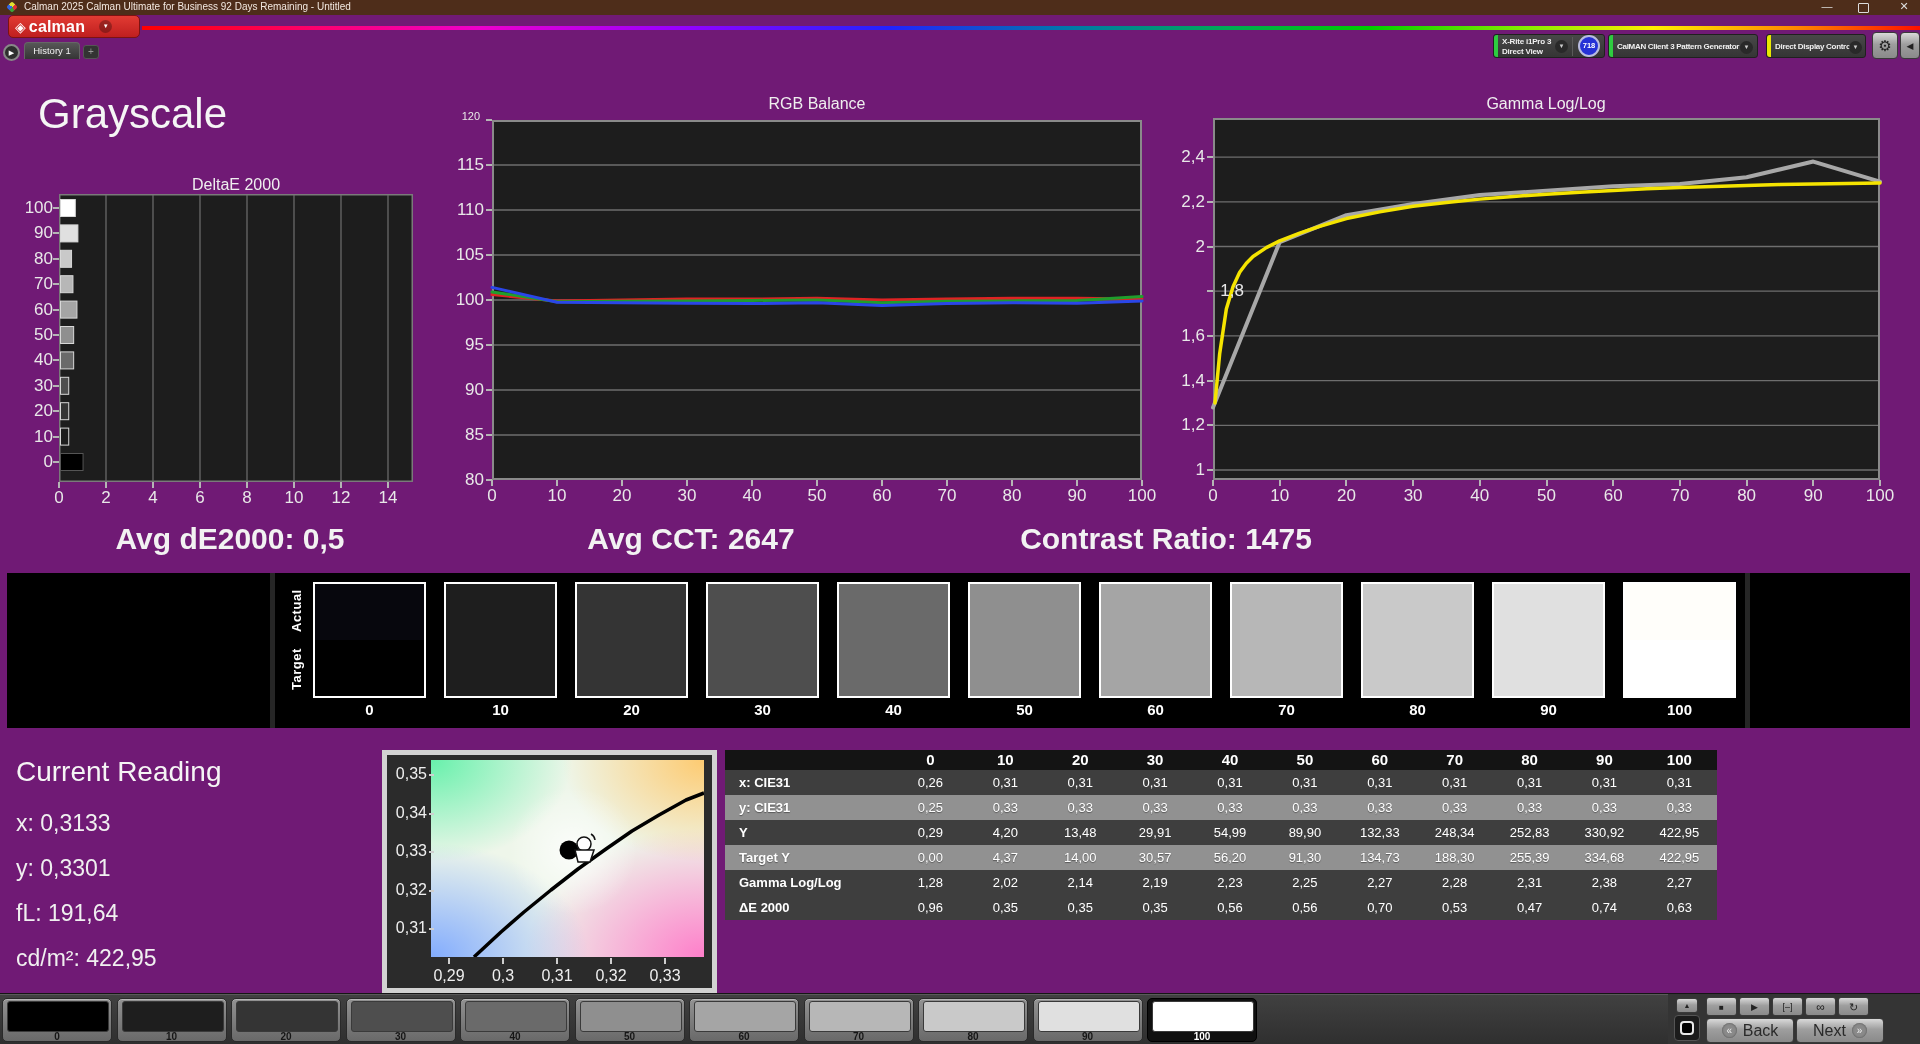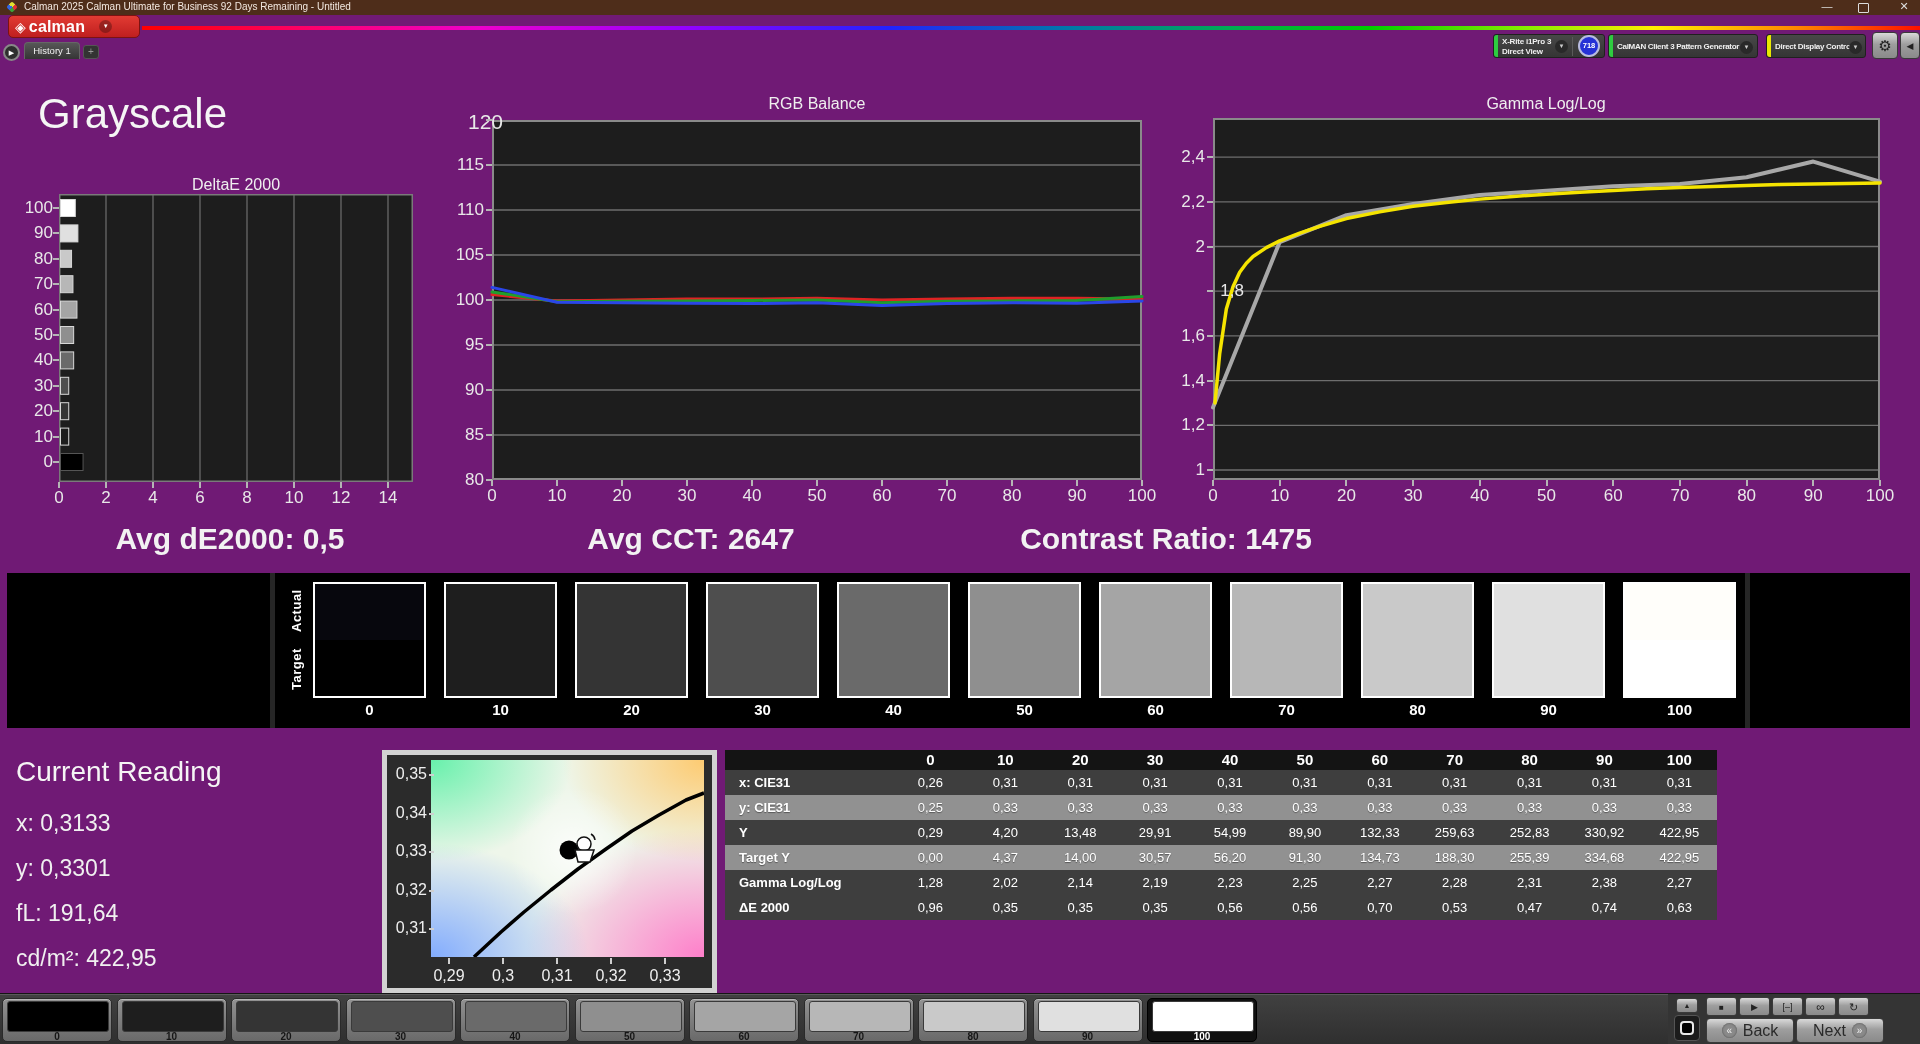--- a/index.html
+++ b/index.html
@@ -220,21 +220,21 @@
       <div style="position: absolute; left: 436px; top: 335px; width: 48px; text-align: right; font-size: 17px; color: rgb(232, 232, 232);">95</div>
       <div style="position: absolute; left: 486px; top: 344px; width: 6px; height: 2px; background: rgb(181, 181, 181);"></div>
       <div style="position: absolute; left: 436px; top: 290px; width: 48px; text-align: right; font-size: 17px; color: rgb(232, 232, 232);">100</div>
       <div style="position: absolute; left: 486px; top: 299px; width: 6px; height: 2px; background: rgb(181, 181, 181);"></div>
       <div style="position: absolute; left: 436px; top: 245px; width: 48px; text-align: right; font-size: 17px; color: rgb(232, 232, 232);">105</div>
       <div style="position: absolute; left: 486px; top: 254px; width: 6px; height: 2px; background: rgb(181, 181, 181);"></div>
       <div style="position: absolute; left: 436px; top: 200px; width: 48px; text-align: right; font-size: 17px; color: rgb(232, 232, 232);">110</div>
       <div style="position: absolute; left: 486px; top: 209px; width: 6px; height: 2px; background: rgb(181, 181, 181);"></div>
       <div style="position: absolute; left: 436px; top: 155px; width: 48px; text-align: right; font-size: 17px; color: rgb(232, 232, 232);">115</div>
       <div style="position: absolute; left: 486px; top: 164px; width: 6px; height: 2px; background: rgb(181, 181, 181);"></div>
-      <div style="position: absolute; left: 455px; top: 110px; width: 48px; text-align: right; font-size: 21px; color: rgb(232, 232, 232);">120</div>
+      <div style="position: absolute; left: 432px; top: 110px; width: 48px; text-align: right; font-size: 11px; color: rgb(232, 232, 232);">120</div>
       <div style="position: absolute; left: 486px; top: 119px; width: 6px; height: 2px; background: rgb(181, 181, 181);"></div>
       <div style="position: absolute; left: 492px; top: 486px; width: 40px; margin-left: -20px; text-align: center; font-size: 17px; color: rgb(232, 232, 232);">0</div>
       <div style="position: absolute; left: 491px; top: 480px; width: 2px; height: 6px; background: rgb(181, 181, 181);"></div>
       <div style="position: absolute; left: 557px; top: 486px; width: 40px; margin-left: -20px; text-align: center; font-size: 17px; color: rgb(232, 232, 232);">10</div>
       <div style="position: absolute; left: 556px; top: 480px; width: 2px; height: 6px; background: rgb(181, 181, 181);"></div>
       <div style="position: absolute; left: 622px; top: 486px; width: 40px; margin-left: -20px; text-align: center; font-size: 17px; color: rgb(232, 232, 232);">20</div>
       <div style="position: absolute; left: 621px; top: 480px; width: 2px; height: 6px; background: rgb(181, 181, 181);"></div>
       <div style="position: absolute; left: 687px; top: 486px; width: 40px; margin-left: -20px; text-align: center; font-size: 17px; color: rgb(232, 232, 232);">30</div>
       <div style="position: absolute; left: 686px; top: 480px; width: 2px; height: 6px; background: rgb(181, 181, 181);"></div>
       <div style="position: absolute; left: 752px; top: 486px; width: 40px; margin-left: -20px; text-align: center; font-size: 17px; color: rgb(232, 232, 232);">40</div>
@@ -457,21 +457,21 @@
       </div>
       <div class="trow tdata row-dark">
         <div class="lbl">Y</div>
         <div class="cell">0,29</div>
         <div class="cell">4,20</div>
         <div class="cell">13,48</div>
         <div class="cell">29,91</div>
         <div class="cell">54,99</div>
         <div class="cell">89,90</div>
         <div class="cell">132,33</div>
-        <div class="cell">259,63</div>
+        <div class="cell">248,34</div>
         <div class="cell">252,83</div>
         <div class="cell">330,92</div>
         <div class="cell">422,95</div>
       </div>
       <div class="trow tdata row-light">
         <div class="lbl">Target Y</div>
         <div class="cell">0,00</div>
         <div class="cell">4,37</div>
         <div class="cell">14,00</div>
         <div class="cell">30,57</div>

